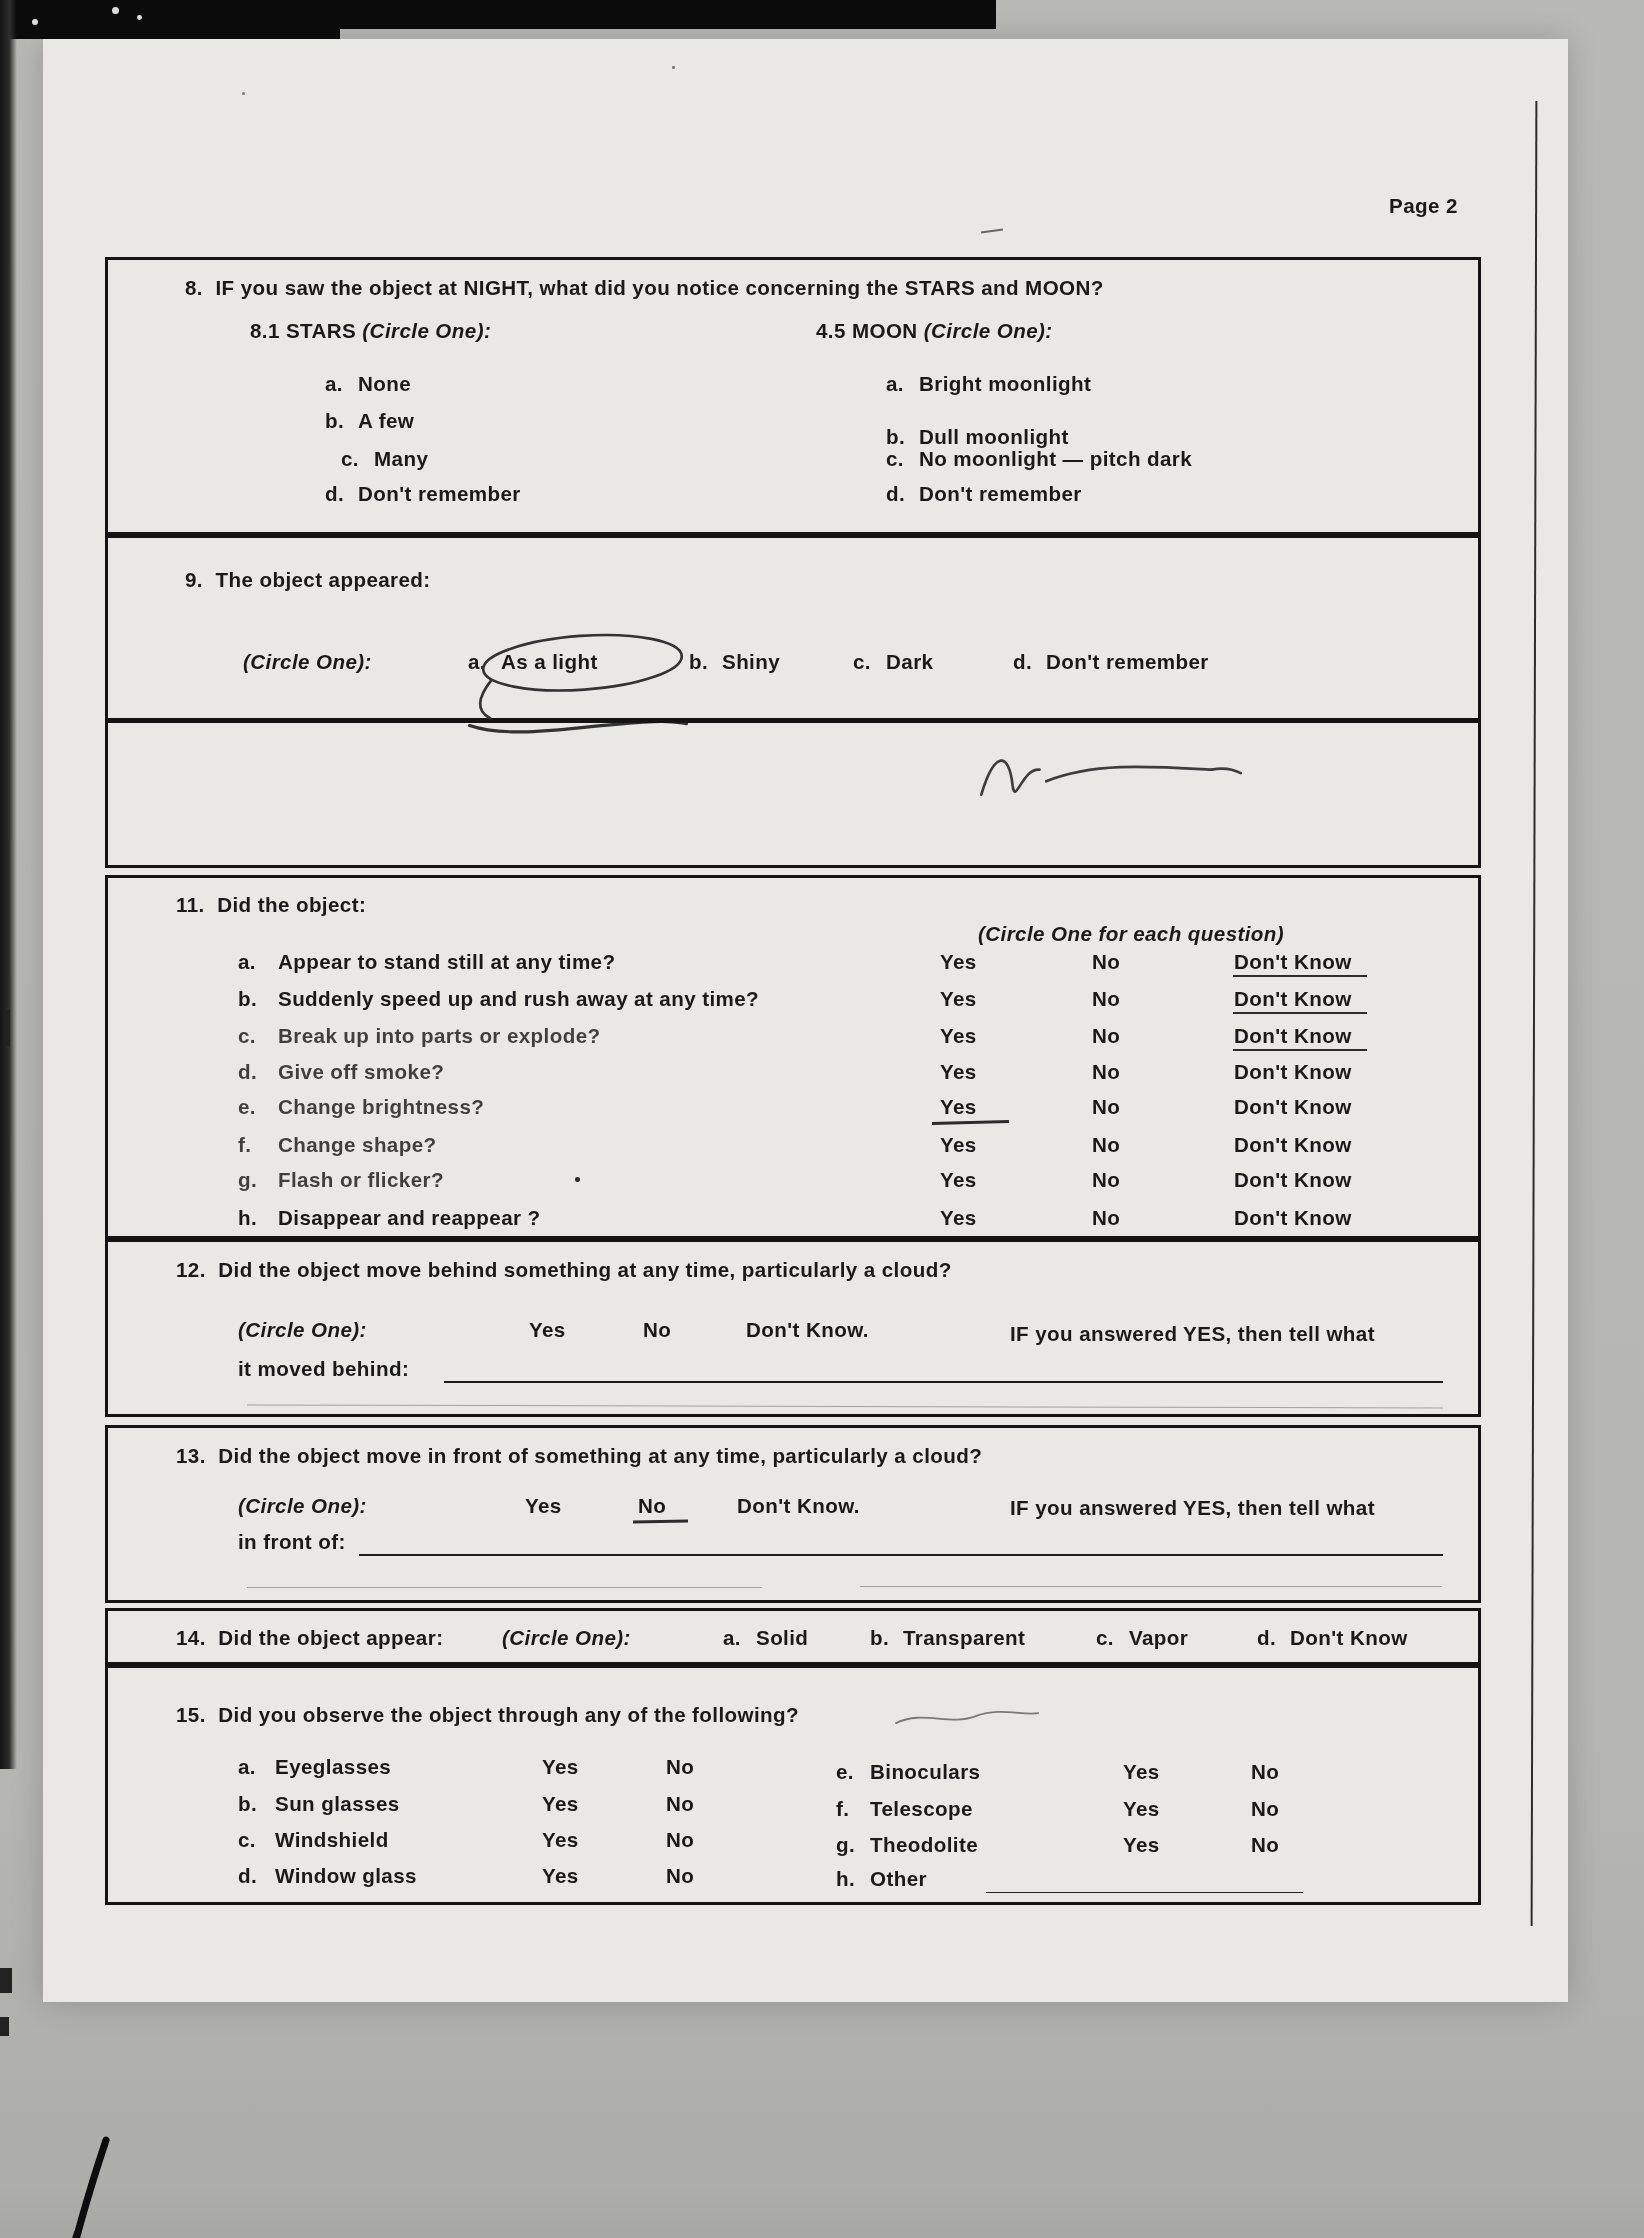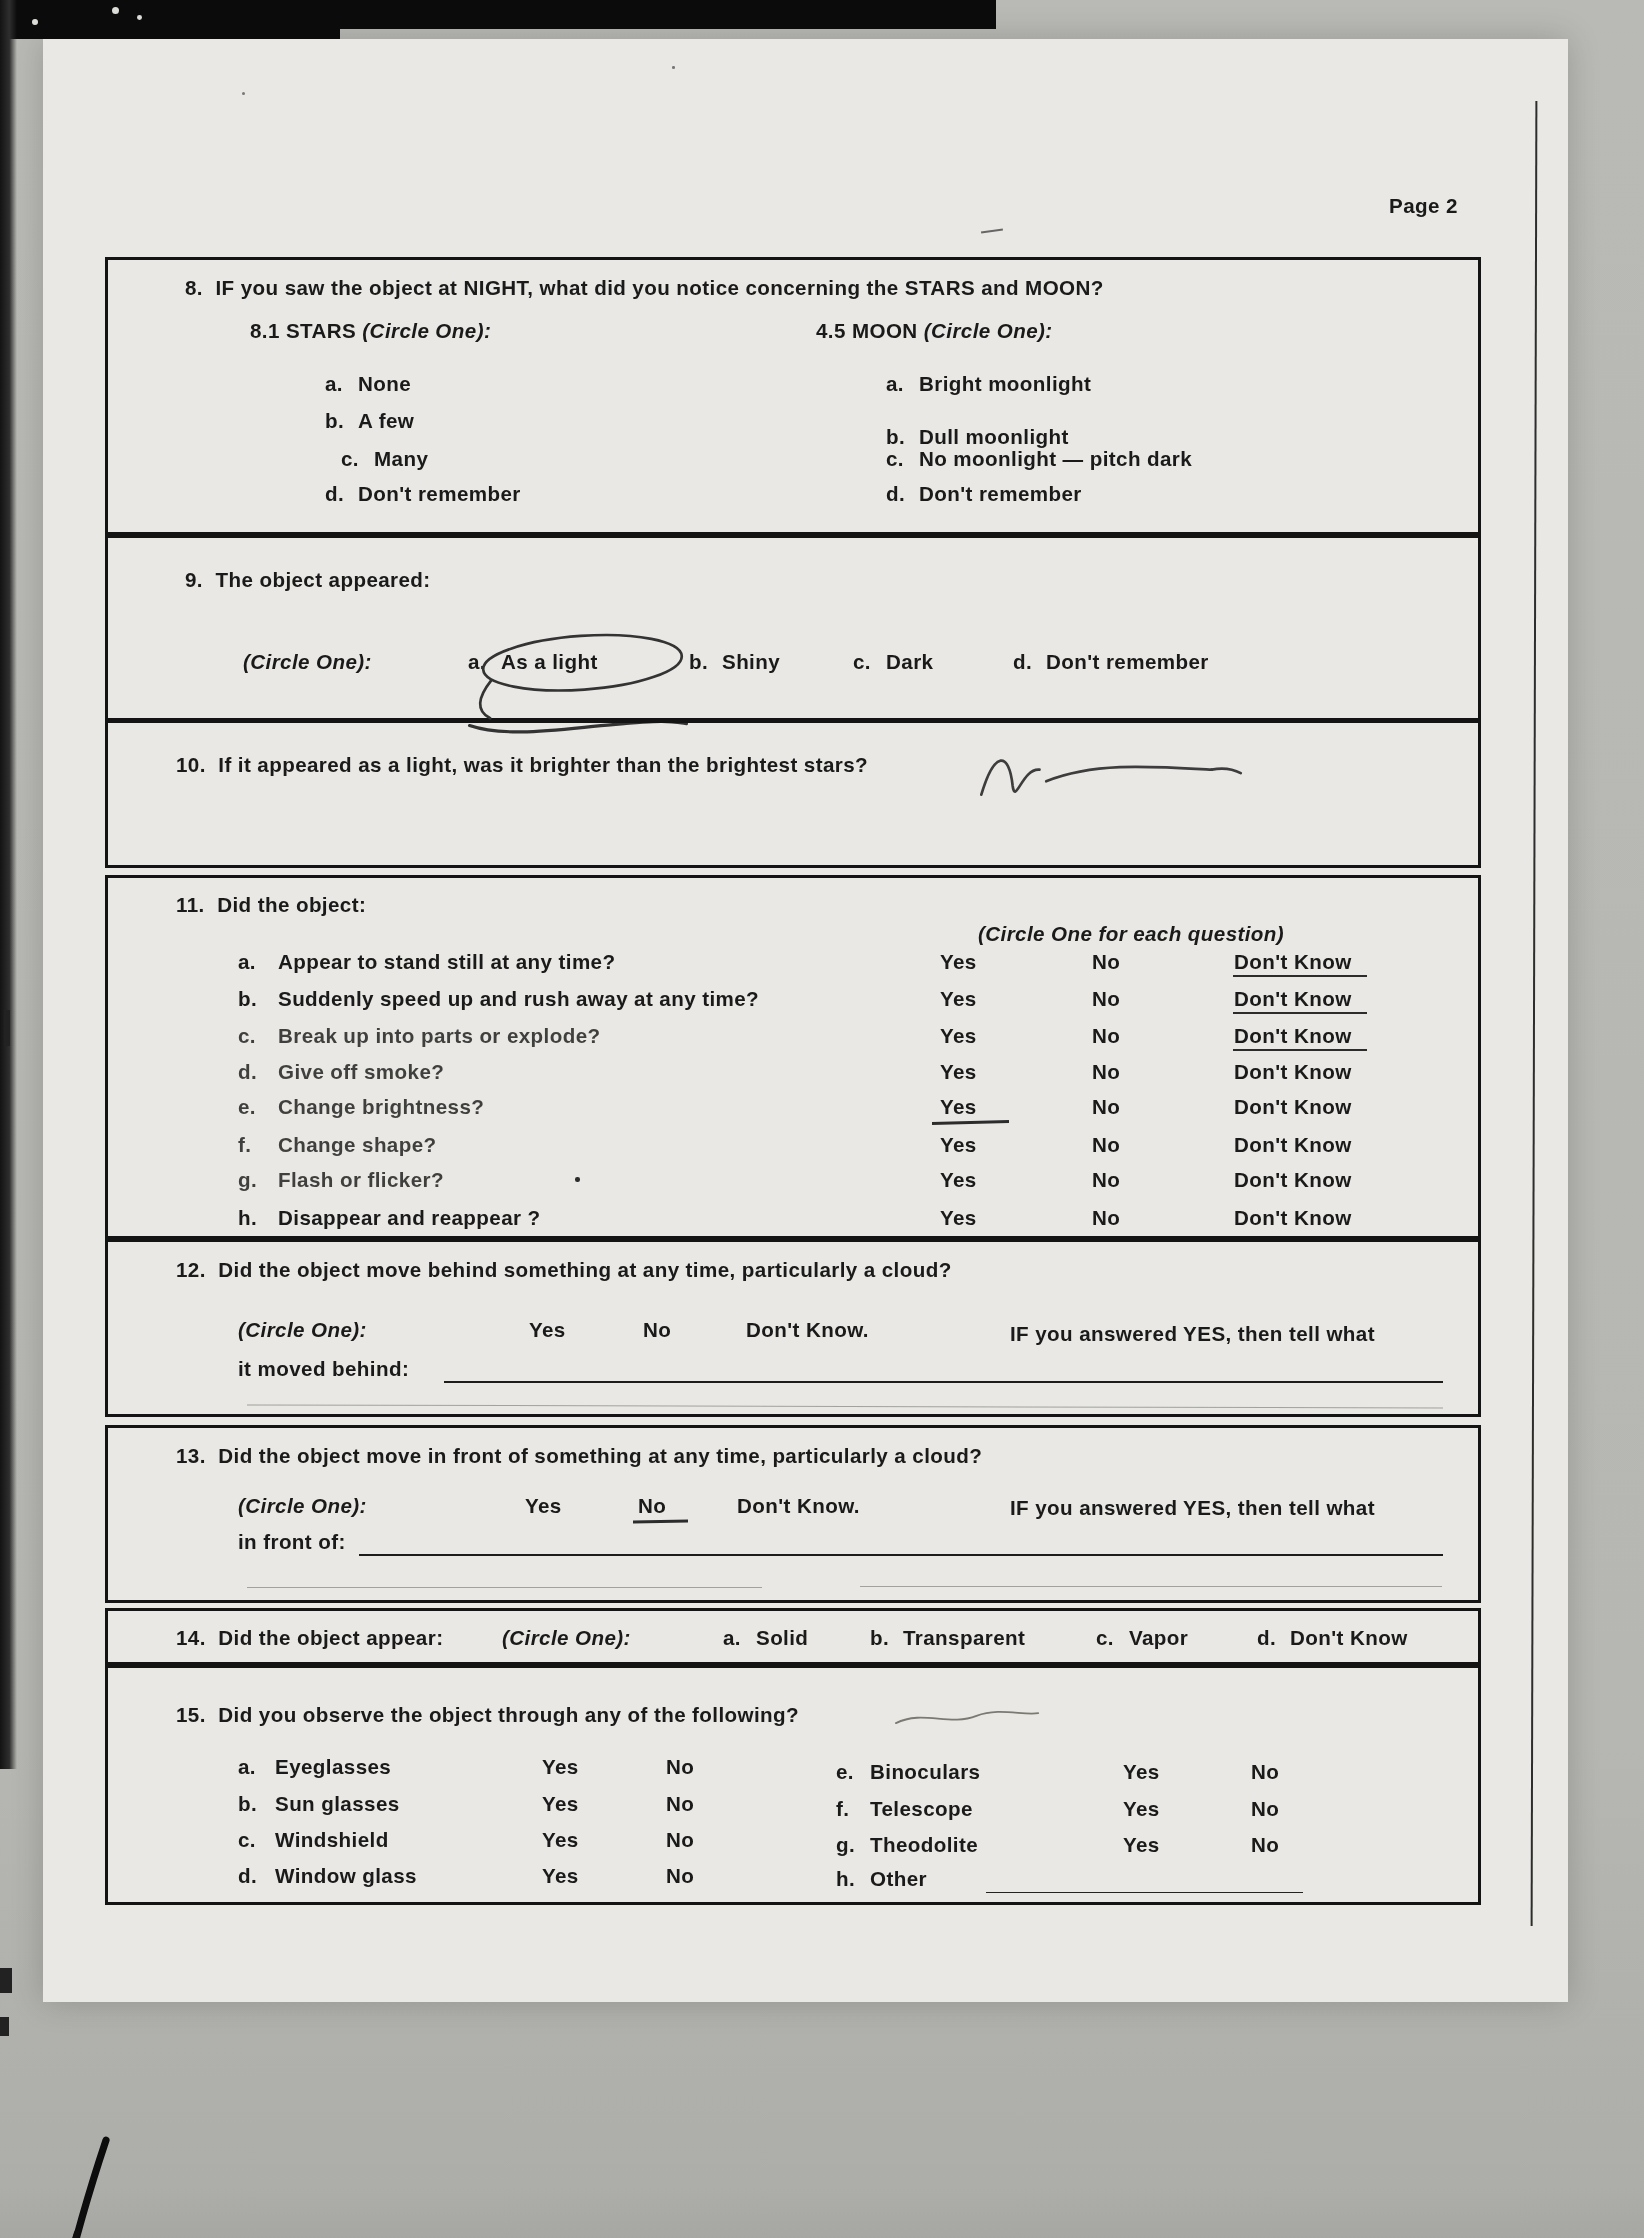--- a/index.html
+++ b/index.html
@@ -101,23 +101,20 @@
   <div class="t" style="left:745px;top:113px;"><span class="letter" style="width:33px;">c.</span><span>Dark</span></div>
   <div class="t" style="left:905px;top:113px;"><span class="letter" style="width:33px;">d.</span><span>Don't remember</span></div>
   <svg class="svgmark" style="left:340px;top:88px;" width="260" height="121" viewBox="0 0 580 270">
     <ellipse cx="300" cy="82" rx="222" ry="60" fill="none" stroke="#333" stroke-width="6" transform="rotate(-4 300 82)"></ellipse>
     <path d="M 96 122 C 66 160 62 190 94 206" fill="none" stroke="#333" stroke-width="6" stroke-linecap="round"></path>
     <path d="M 48 222 C 130 250 250 230 368 220 S 490 212 532 218" fill="none" stroke="#333" stroke-width="7" stroke-linecap="round"></path>
   </svg>
 </div>
 
 <div class="box box3">
-  <div class="t" style="left:68px;top:31px;">
-    <span class="num">10.</span><span>If it appeared as a light, was it brighter than the brightest stars?</span>
-  </div>
   <svg class="svgmark" style="left:842px;top:0;" width="340" height="112" viewBox="0 0 760 250">
     <path d="M 70 160 C 100 60 132 64 140 140 C 146 185 162 100 200 104" fill="none" stroke="#3d3d3d" stroke-width="6" stroke-linecap="round"></path>
     <path d="M 215 130 C 320 88 440 96 585 104" fill="none" stroke="#3d3d3d" stroke-width="6" stroke-linecap="round"></path>
     <path d="M 585 104 C 615 98 635 104 650 112" fill="none" stroke="#3d3d3d" stroke-width="6" stroke-linecap="round"></path>
   </svg>
 </div>
 
 <div class="box box4">
   <div class="t" style="left:68px;top:15.7px;">
     <span class="num">11.</span><span>Did the object:</span>

